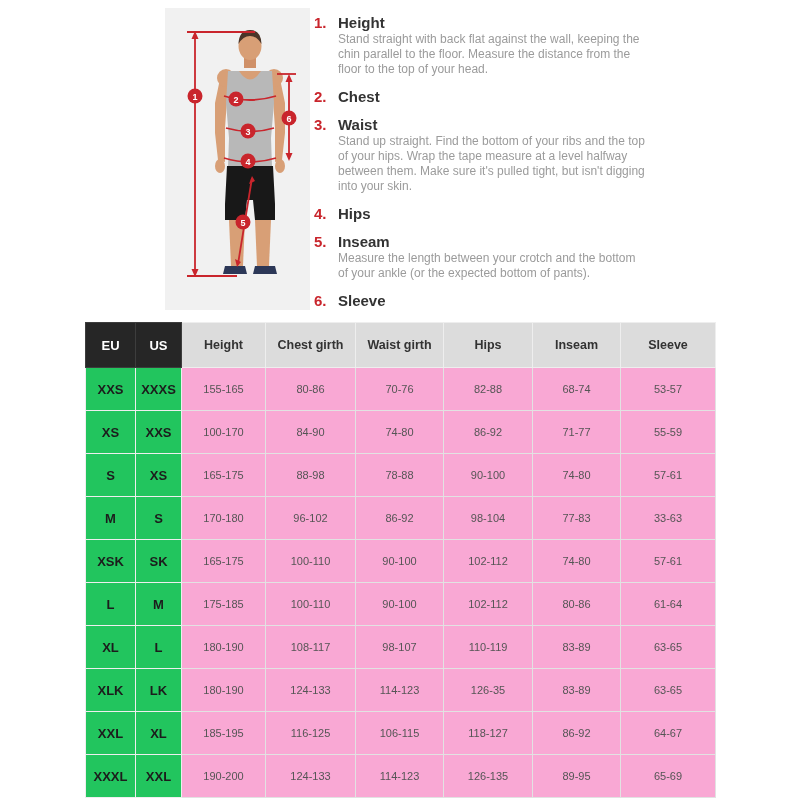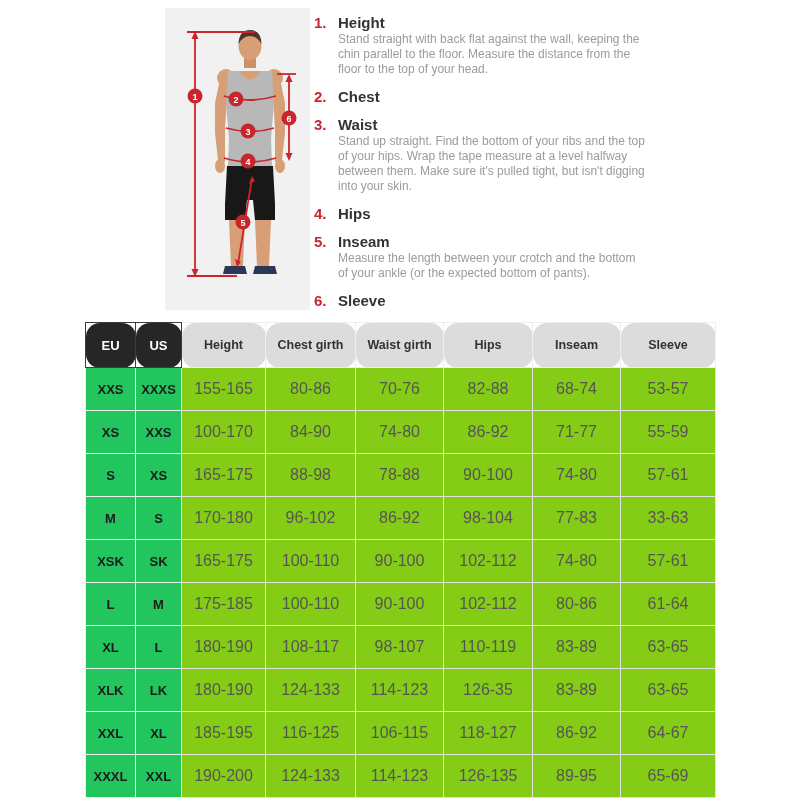--- a/index.html
+++ b/index.html
@@ -31,36 +31,36 @@
   }
 
   .table-wrap { margin:8px 0 0 85px; width:630px; }
   table.size-table {
     border-collapse:collapse; width:630px; table-layout:fixed;
   }
   .size-table th, .size-table td {
     text-align:center; vertical-align:middle;
     border:1px solid #e2e2e2; padding:0;
   }
-  .size-table thead th { height:45px;border-radius:14px; }
+  .size-table thead th { height:45px; }
   .size-table tbody th, .size-table tbody td { height:43px; }
   th.dark-head {
     background:#262626; color:#ffffff; font-size:13px; font-weight:bold;
     border:1px solid #3d3d3d;
   }
   th.light-head {
     background:#dcdcdc; color:#333333; font-size:12.5px; font-weight:bold;
     border:1px solid #eeeeee;
   }
   th.size-cell {
     background:#22c55e; color:#1c1c1c; font-size:13px; font-weight:bold;
     border:1px solid #eeeeee;
   }
   td.val-cell {
-    background:#84cc16; color:#555555; font-size:16px; font-weight:normal;
+    background:#f9a8d4; color:#555555; font-size:11px; font-weight:normal;
   }
 </style>
 </head>
 <body>
 
 <div class="top-section">
 
   <div class="figure-wrap">
     <svg viewBox="0 0 145 302" xmlns="http://www.w3.org/2000/svg">
       <rect x="0" y="0" width="145" height="302" fill="#f1f1f1"></rect>

